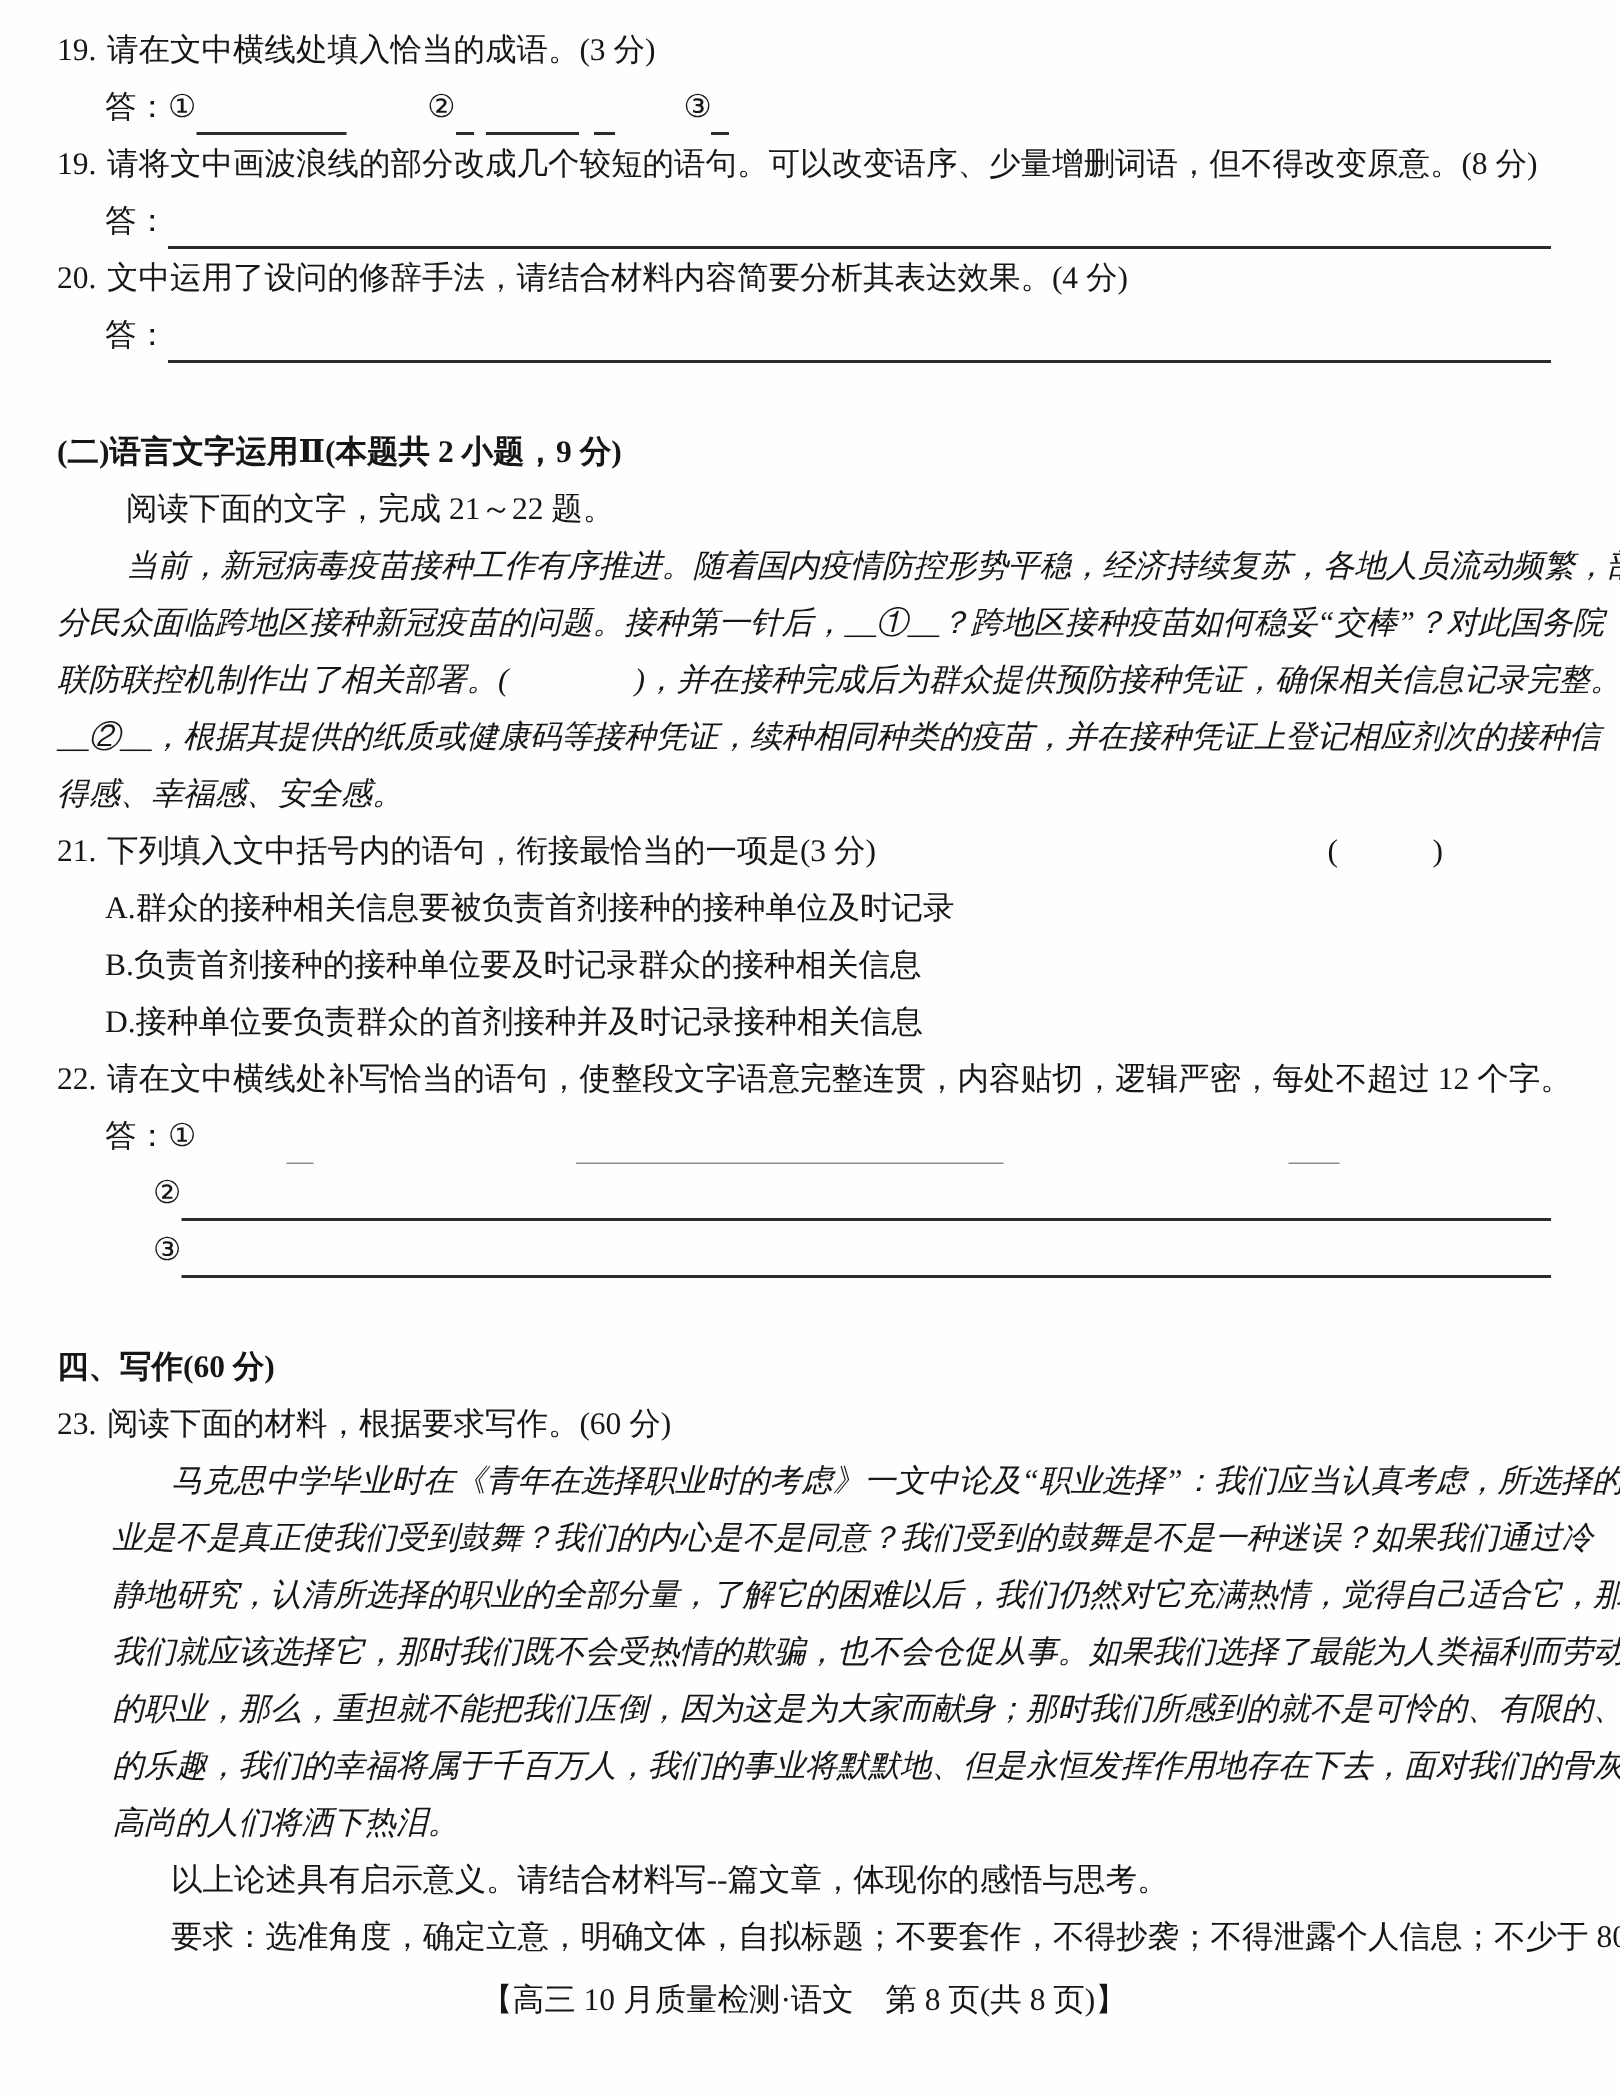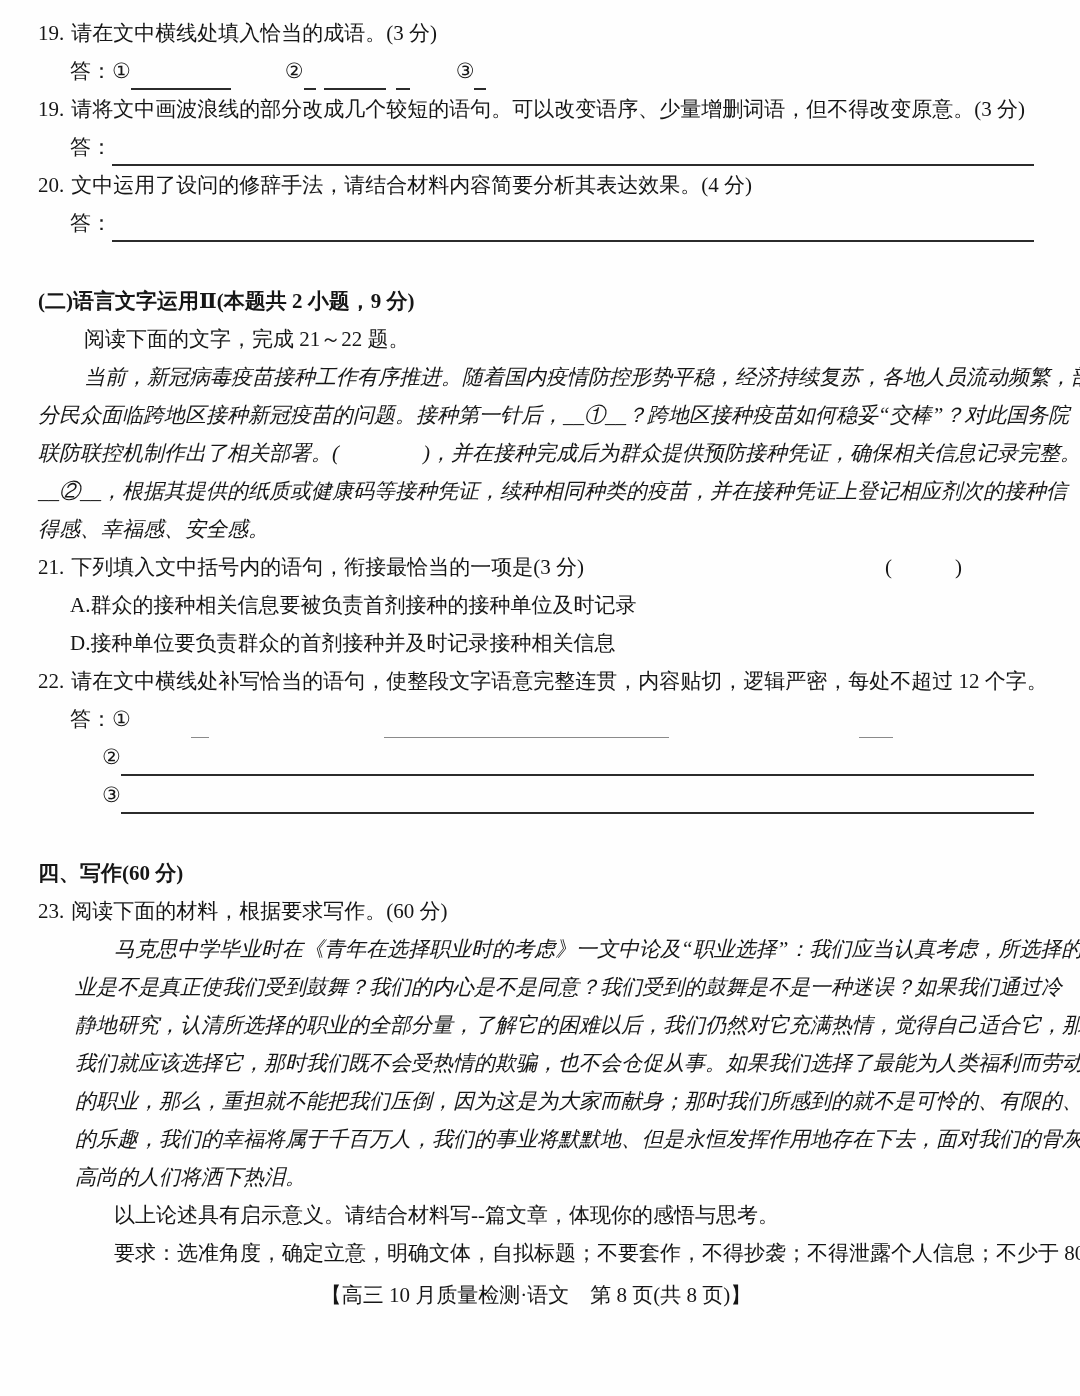--- a/index.html
+++ b/index.html
@@ -50,21 +50,21 @@
     <span style="width:8px"></span>
     <span class="u" style="width:62px"></span>
     <span style="width:10px"></span>
     <span class="u" style="width:14px"></span>
     <span style="width:46px"></span>
     <span class="mk">③</span>
     <span class="u" style="width:12px"></span>
   </div>
 
   <div class="row">
-    <span class="num">19.</span><span>请将文中画波浪线的部分改成几个较短的语句。可以改变语序、少量增删词语，但不得改变原意。(3 分)</span>
+    <span class="num">19.</span><span>请将文中画波浪线的部分改成几个较短的语句。可以改变语序、少量增删词语，但不得改变原意。(8 分)</span>
   </div>
   <div class="row flexrow indent1">
     <span>答：</span>
     <span class="u grow"></span>
   </div>
 
   <div class="row">
     <span class="num">20.</span><span>文中运用了设问的修辞手法，请结合材料内容简要分析其表达效果。(4 分)</span>
   </div>
   <div class="row flexrow indent1">
@@ -80,20 +80,21 @@
   <div class="row kai">联防联控机制作出了相关部署。(　　　　)，并在接种完成后为群众提供预防接种凭证，确保相关信息记录完整。</div>
   <div class="row kai">__②__，根据其提供的纸质或健康码等接种凭证，续种相同种类的疫苗，并在接种凭证上登记相应剂次的接种信</div>
   <div class="row kai">得感、幸福感、安全感。</div>
 
   <div class="row flexrow">
     <span class="num">21.</span>
     <span>下列填入文中括号内的语句，衔接最恰当的一项是(3 分)</span>
     <span class="bracket-right">(　　　)</span>
   </div>
   <div class="row indent1">A.群众的接种相关信息要被负责首剂接种的接种单位及时记录</div>
+  <div class="row indent1">B.负责首剂接种的接种单位要及时记录群众的接种相关信息</div>
   <div class="row indent1">D.接种单位要负责群众的首剂接种并及时记录接种相关信息</div>
 
   <div class="row">
     <span class="num">22.</span><span>请在文中横线处补写恰当的语句，使整段文字语意完整连贯，内容贴切，逻辑严密，每处不超过 12 个字。</span>
   </div>
   <div class="row flexrow indent1">
     <span>答：</span>
     <span class="mk">①</span>
     <span style="width:60px"></span>
     <span class="u light" style="width:18px"></span>

